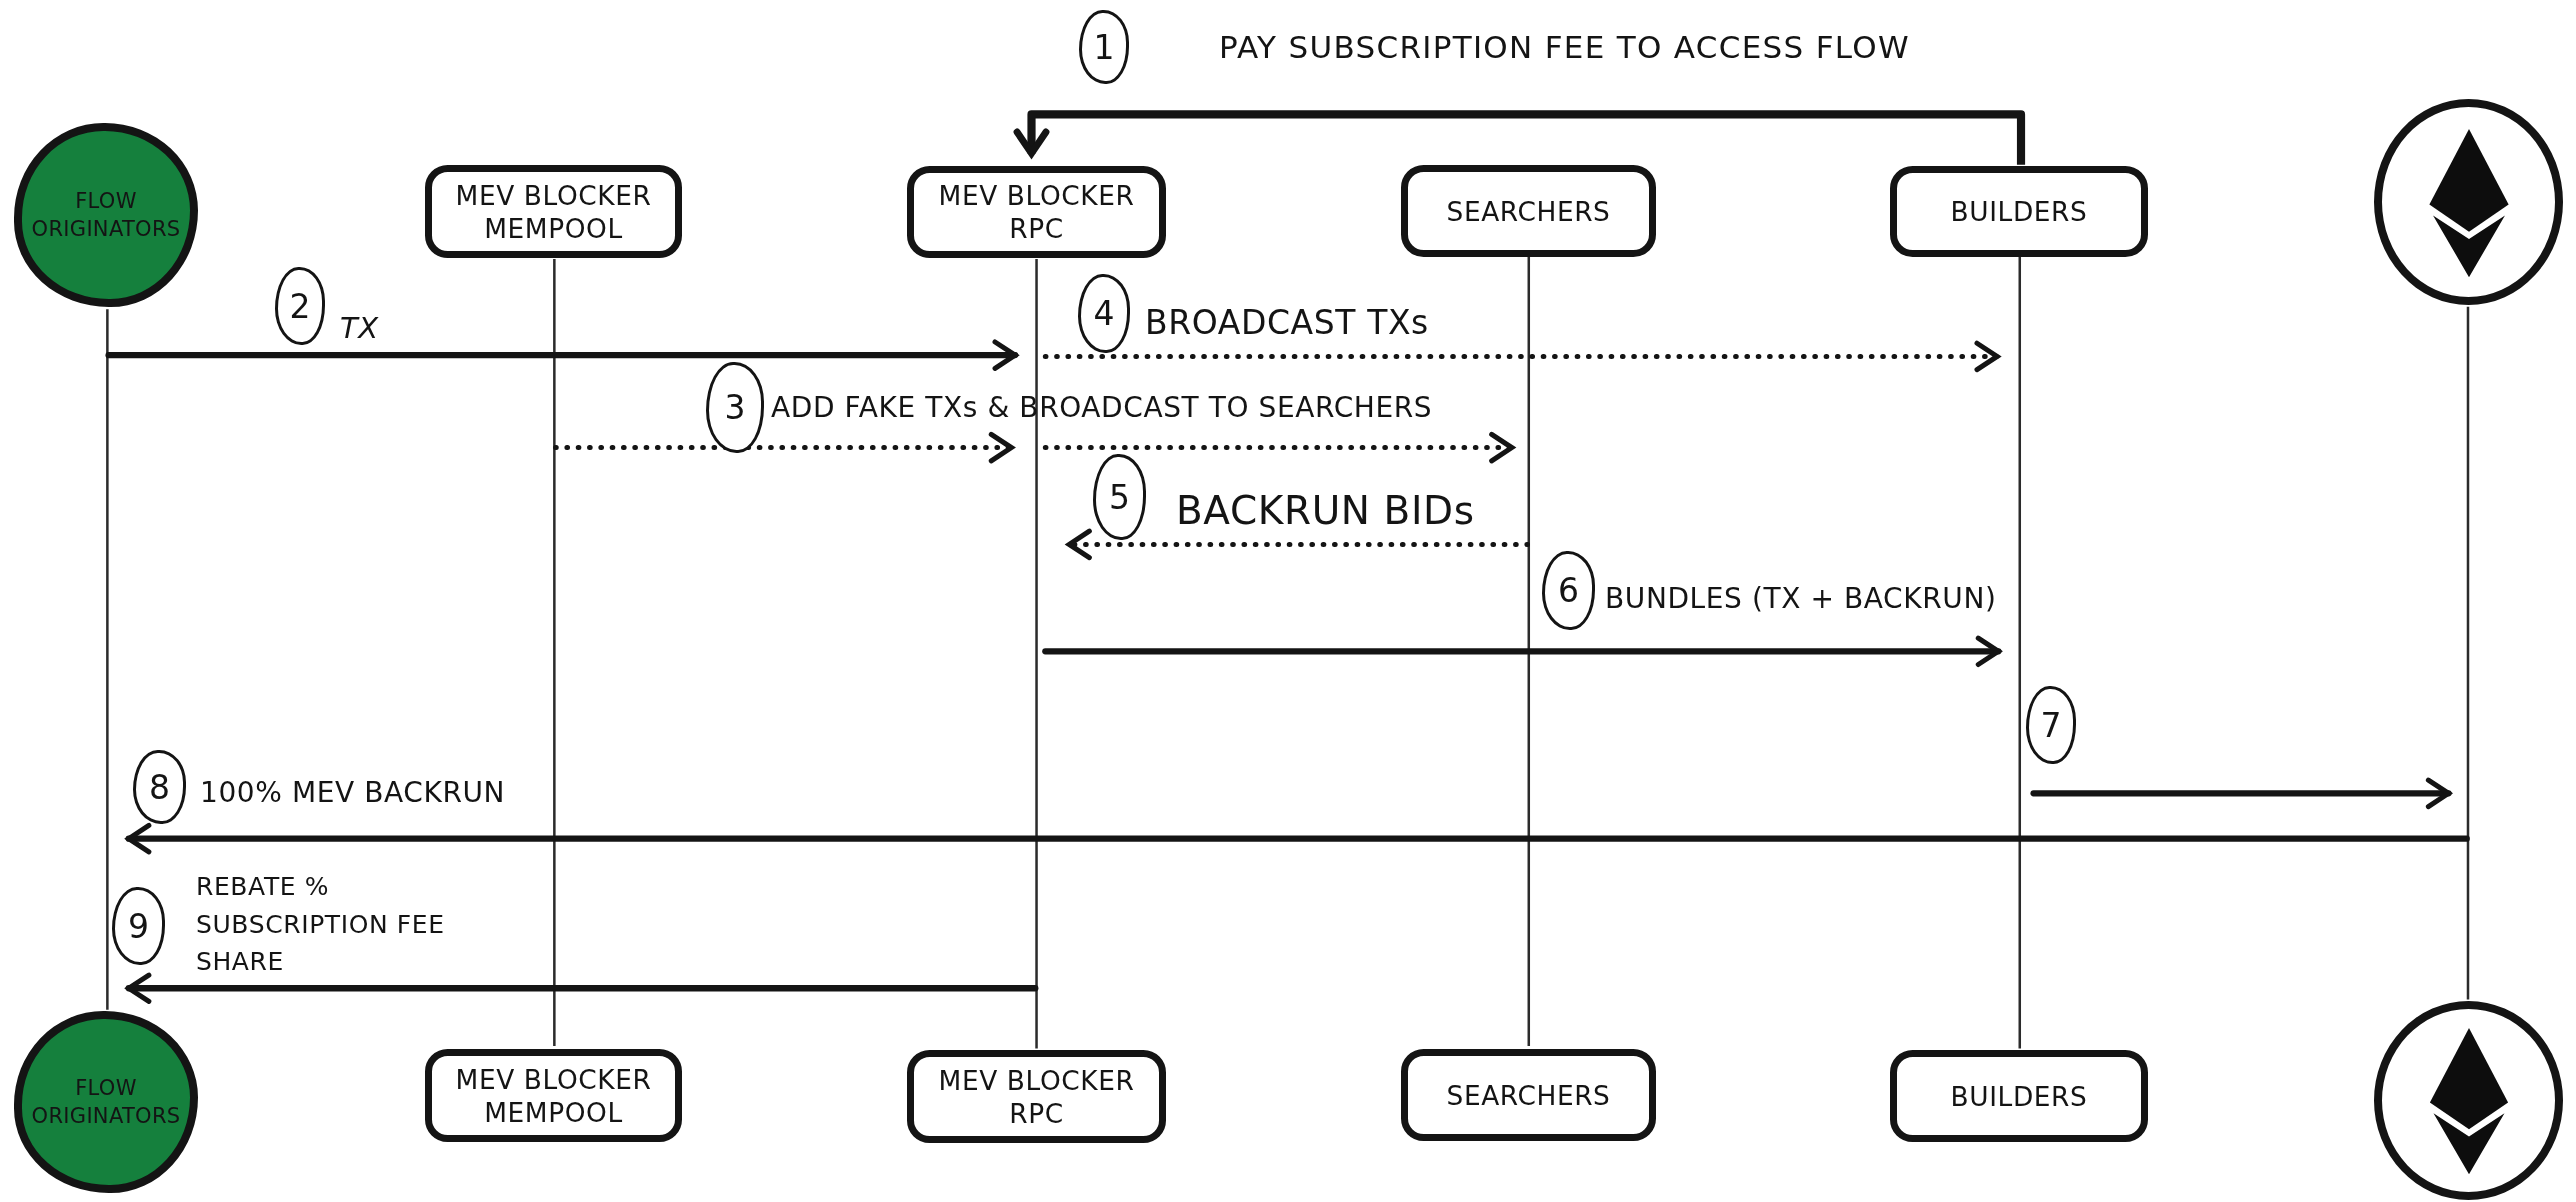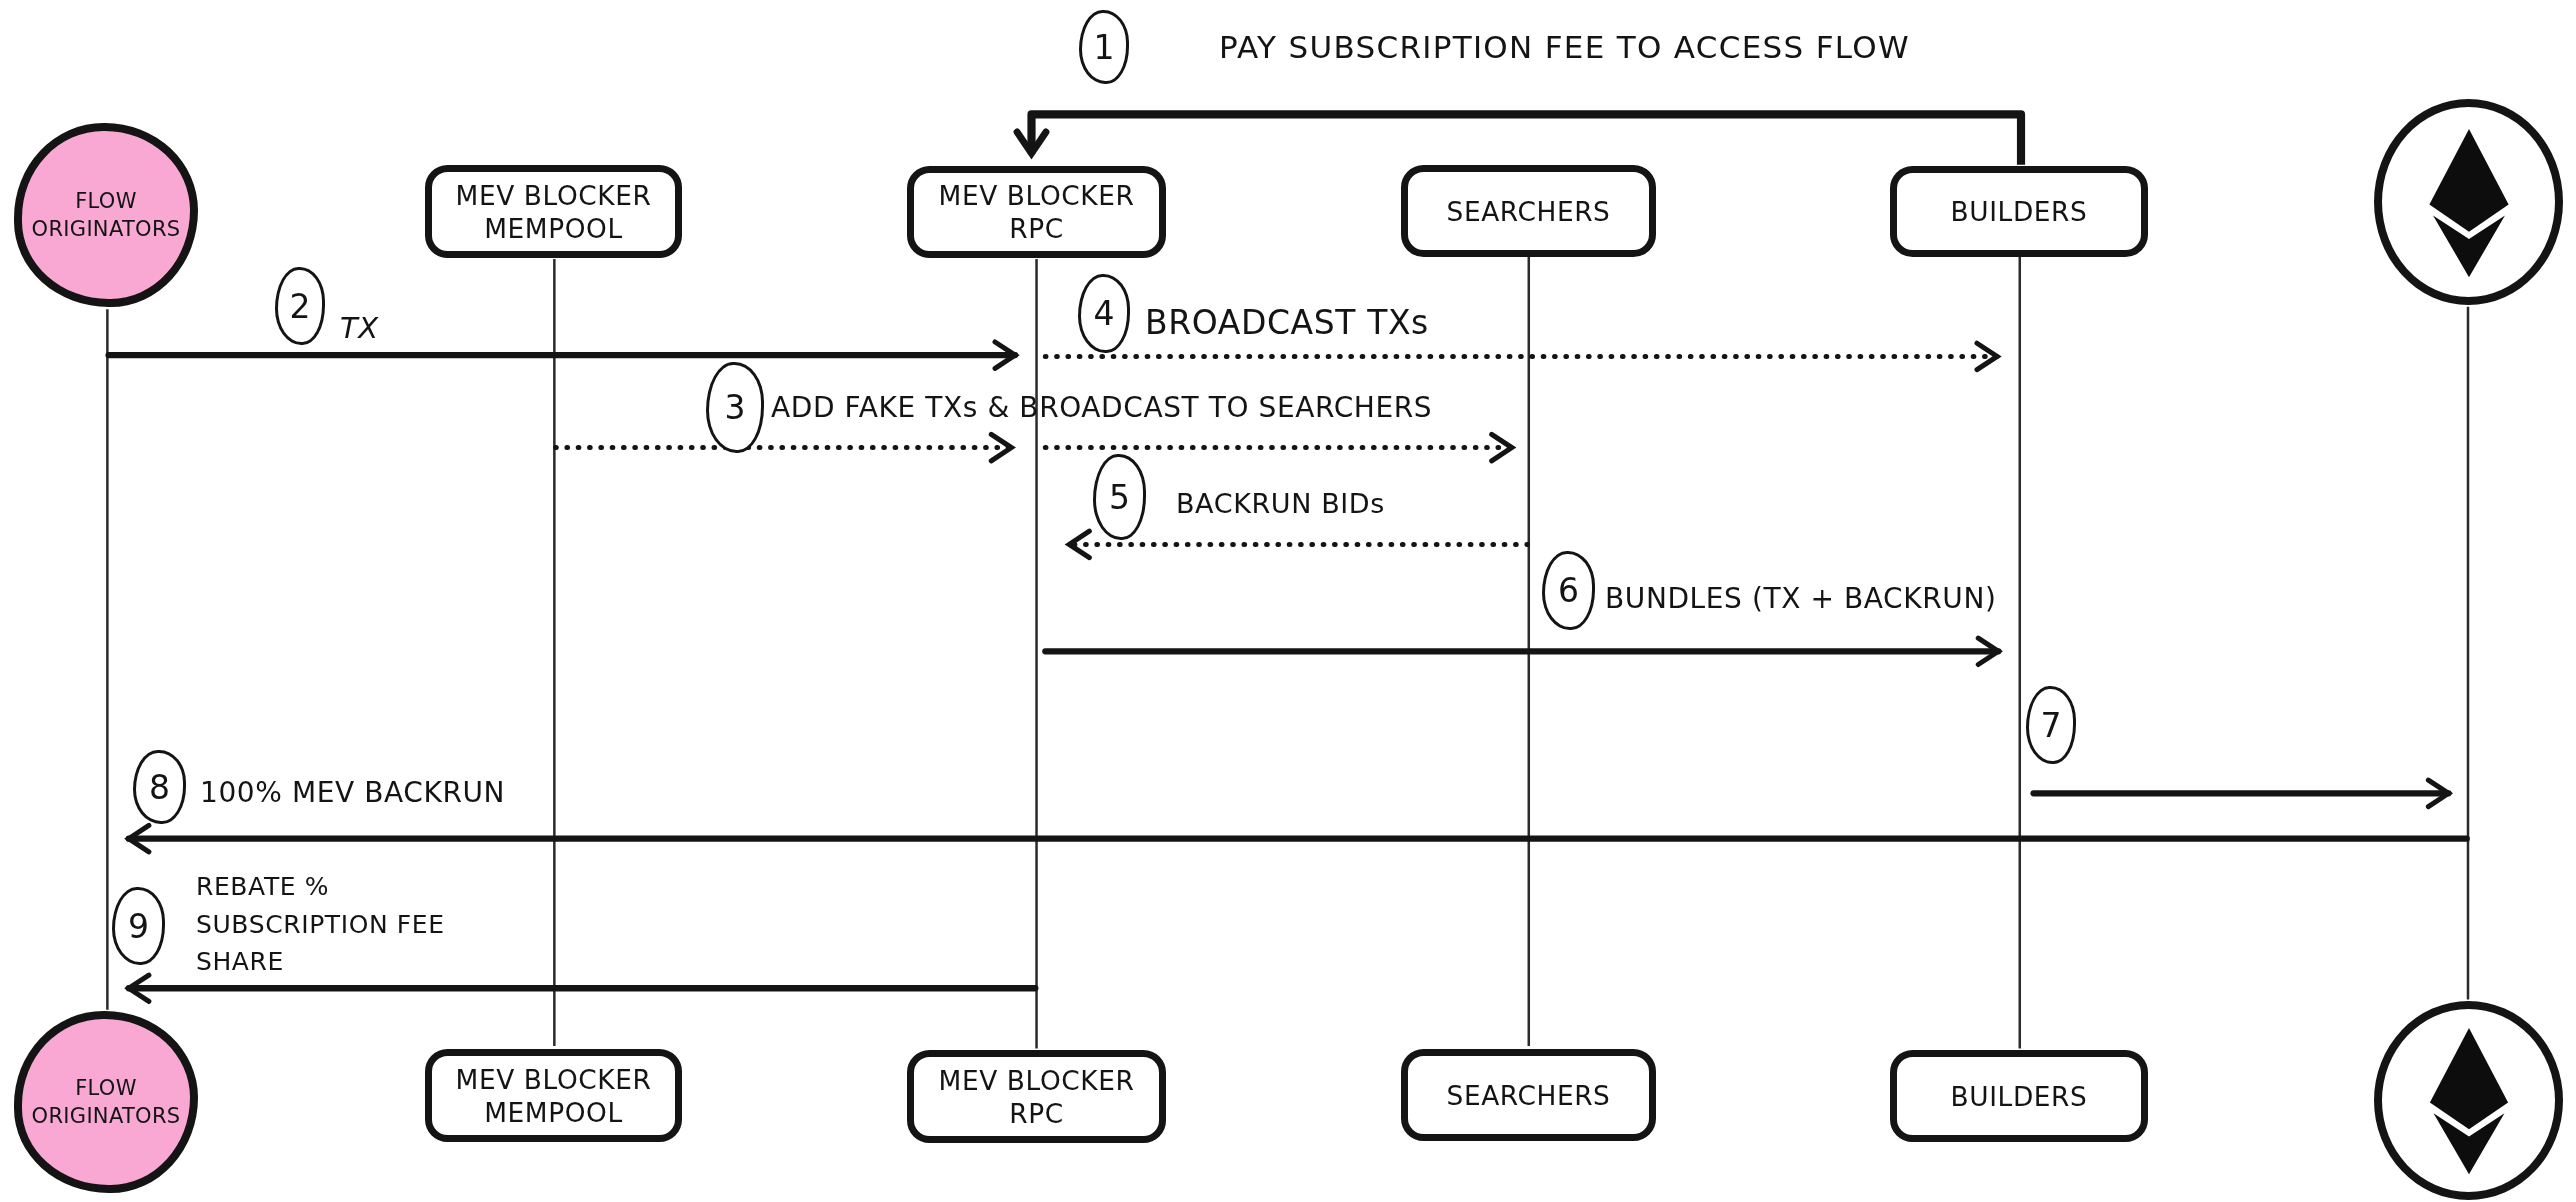--- a/index.html
+++ b/index.html
@@ -24,21 +24,21 @@
     display:flex;align-items:center;justify-content:center;
     text-align:center;
     font-size:26.4px;font-weight:500;letter-spacing:0.6px;
     line-height:1.25;
     padding:0 11.3px;box-sizing:border-box;
   }
   .actor-circle{
     position:absolute;
     border:8.2px solid #141414;
     border-radius:49% 51% 48% 52% / 52% 48% 53% 47%;
-    background:#f9a8d4;
+    background:#15803d;
     display:flex;align-items:center;justify-content:center;
     text-align:center;
     font-size:21px;font-weight:500;letter-spacing:0.3px;
     line-height:1.35;
     padding:0 8.8px;box-sizing:border-box;
   }
   .actor-eth{
     position:absolute;
     border:8.2px solid #141414;
     border-radius:50%;
@@ -180,21 +180,21 @@
   <div class="steplabel" style="left:771px;top:391px;">ADD FAKE TXs &amp; BROADCAST TO SEARCHERS</div>
 
   <div class="stepnum" style="left:1078px;top:274px;width:52px;height:79px;">
     <span>4</span>
   </div>
   <div class="steplabel" style="left:1145px;top:303px;font-size:33px;">BROADCAST TXs</div>
 
   <div class="stepnum" style="left:1093px;top:454px;width:53px;height:86px;">
     <span>5</span>
   </div>
-  <div class="steplabel" style="left:1176px;top:488px;font-size:27px;">BACKRUN BIDs</div>
+  <div class="steplabel" style="left:1176px;top:488px;font-size:39px;">BACKRUN BIDs</div>
 
   <div class="stepnum" style="left:1542px;top:551px;width:53px;height:79px;">
     <span>6</span>
   </div>
   <div class="steplabel" style="left:1605px;top:582px;">BUNDLES (TX + BACKRUN)</div>
 
   <div class="stepnum" style="left:2026px;top:686px;width:50px;height:78px;">
     <span>7</span>
   </div>
 

